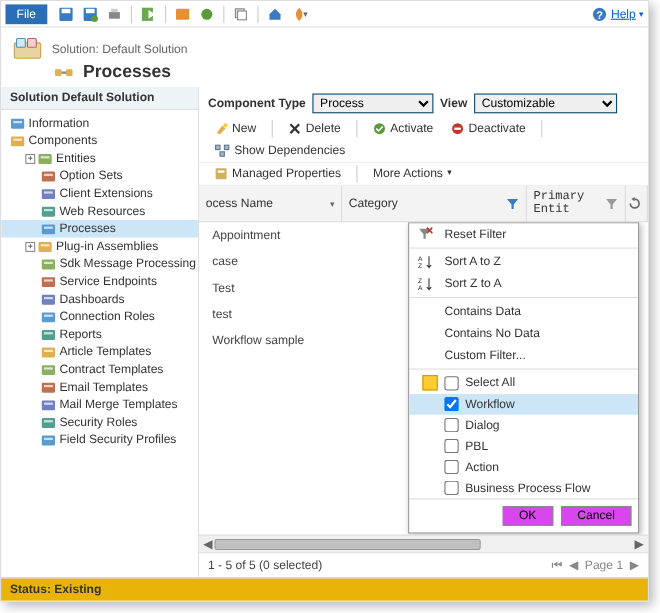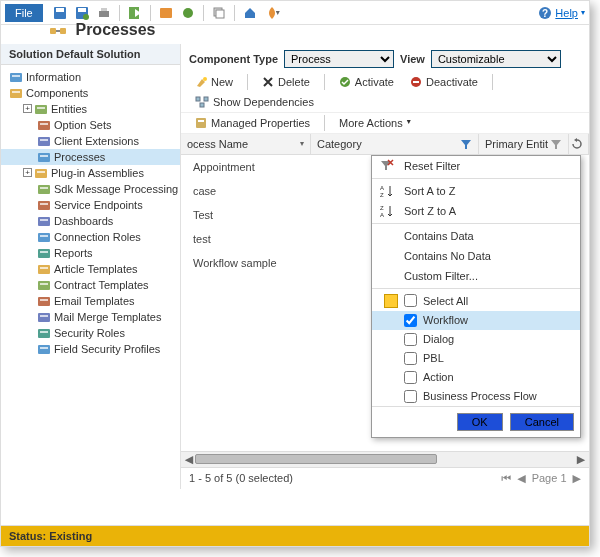--- a/index.html
+++ b/index.html
@@ -33,36 +33,36 @@
 .right-controls select { font-size: 11px; border: 1px solid #0c4a6e; padding: 1px 2px; }
 .ct-select { width: 110px; }
 .view-select { width: 130px; }
 .action-toolbar { padding: 2px 8px; display: flex; align-items: center; gap: 4px; flex-wrap: wrap; border-bottom: 1px solid #eee; }
 .action-btn { display: flex; align-items: flex-start; gap: 4px; padding: 2px 6px; cursor: pointer; font-size: 11px; }
 .second-toolbar { padding: 2px 8px; display: flex; align-items: center; gap: 4px; border-bottom: 1px solid #eee; font-size: 11px; }
 .grid-header { display: flex; background: #f3f3f3; border-bottom: 1px solid #ddd; font-size: 11px; }
 .grid-col { padding: 4px 6px; border-right: 1px solid #ddd; display: flex; align-items: center; justify-content: space-between; }
 .grid-col-name { width: 130px; }
 .grid-col-cat { flex: 1; }
-.grid-col-entity { width: 90px; }
+.grid-col-entity { width: 90px; font-family: Liberation Mono, monospace; }
 .filter-icon { width: 12px; height: 12px; }
 .grid-body { flex: 1; position: relative; overflow: hidden; }
 .grid-row { padding: 6px 12px; font-size: 11px; color: #444; }
 .filter-popup { position: absolute; top: 0; right: 8px; width: 210px; background: #fff; border: 1px solid #999; box-shadow: 2px 2px 6px rgba(0,0,0,0.3); z-index: 10; }
 .filter-menu-item { padding: 4px 8px 4px 32px; font-size: 11px; cursor: pointer; position: relative; }
 .filter-menu-icon { position: absolute; left: 8px; top: 3px; width: 14px; height: 14px; }
 .filter-sep { height: 1px; background: #ddd; margin: 2px 0; }
 .filter-checklist { max-height: 130px; overflow-y: auto; }
 .filter-check-item { padding: 3px 8px 3px 32px; font-size: 11px; display: flex; align-items: center; gap: 6px; }
 .filter-check-item.checked { background: #cde6f7; }
 .filter-check-item input { margin: 0; }
 .select-all-row { display: flex; align-items: center; gap: 6px; padding: 3px 8px 3px 12px; font-size: 11px; }
 .select-all-row .yellow-box { width: 14px; height: 14px; background: #ffcc33; border: 1px solid #cc9900; }
 .filter-buttons { padding: 6px; text-align: right; border-top: 1px solid #ddd; }
-.filter-buttons button { font-size: 11px; padding: 2px 14px; margin-left: 4px; background: #1d4ed8; border: 1px solid #888; cursor: pointer; }
+.filter-buttons button { font-size: 11px; padding: 2px 14px; margin-left: 4px; background: #d946ef; border: 1px solid #888; cursor: pointer; }
 .scrollbar-h { height: 16px; background: #f0f0f0; border-top: 1px solid #ddd; display: flex; align-items: center; padding: 0 2px; }
 .scroll-thumb { height: 10px; background: #c0c0c0; border: 1px solid #999; border-radius: 2px; width: 60%; }
 .scroll-arrow { width: 12px; text-align: center; color: #666; }
 .grid-footer { padding: 4px 8px; font-size: 11px; color: #444; display: flex; justify-content: space-between; align-items: center; border-top: 1px solid #ddd; }
 .pager { display: flex; align-items: center; gap: 6px; color: #888; }
 .status-bar { position: absolute; bottom: 0; left: 0; right: 0; padding: 4px 8px; font-size: 11px; font-weight: bold; border-top: 1px solid #ddd; background: #eab308; }
 svg { display: block; }
 </style>
 </head>
 <body>
@@ -131,20 +131,30 @@
   <span class="help-link">
     <svg width="14" height="14">
           <circle cx="7" cy="7" r="6" fill="#3a7ac0"></circle>
           <text x="7" y="11" text-anchor="middle" fill="#fff" font-size="10" font-weight="bold">?</text>
         </svg>
     <span style="text-decoration: underline;">Help</span> 
         <span style="font-size:8px;">▾</span>
   </span>
 </div>
 
+<div class="header-row">
+  <span class="header-icon">
+        <svg width="28" height="28">
+          <rect x="2" y="8" width="24" height="14" rx="2" fill="#e8d4a0" stroke="#c0a050"></rect>
+          <rect x="4" y="4" width="8" height="8" rx="1" fill="#d0e8f0" stroke="#5090b0"></rect>
+          <rect x="14" y="4" width="8" height="8" rx="1" fill="#f0d0d0" stroke="#c06060"></rect>
+        </svg>
+      </span>
+  <span class="header-text">Solution: Default Solution</span>
+</div>
 <div class="header-title">
   <span style="display:inline-block;vertical-align:middle;margin-right:4px;"><svg width="18" height="18">
           <rect x="1" y="6" width="6" height="6" fill="#e0b050" rx="1"></rect>
           <rect x="11" y="6" width="6" height="6" fill="#e0b050" rx="1"></rect>
           <path d="M7 9 L11 9" stroke="#888" stroke-width="2"></path>
         </svg></span>
   <span>Processes</span>
 </div>
 
 <div class="main-split">
@@ -190,20 +200,29 @@
             <span>Option Sets</span>
           </div>
           <div class="tree-item tree-indent-3">
             <span class="tree-icon">
               <svg width="14" height="14">
                 <rect x="1" y="3" width="12" height="9" rx="1" fill="#7080c0"></rect>
                 <rect x="3" y="5" width="8" height="2" fill="#fff" opacity="0.7"></rect>
               </svg>
             </span>
             <span>Client Extensions</span>
+          </div>
+          <div class="tree-item tree-indent-3">
+            <span class="tree-icon">
+              <svg width="14" height="14">
+                <rect x="1" y="3" width="12" height="9" rx="1" fill="#50a090"></rect>
+                <rect x="3" y="5" width="8" height="2" fill="#fff" opacity="0.7"></rect>
+              </svg>
+            </span>
+            <span>Web Resources</span>
           </div>
           <div class="tree-item tree-indent-3 selected">
             <span class="tree-icon">
               <svg width="14" height="14">
                 <rect x="1" y="3" width="12" height="9" rx="1" fill="#5a9ad0"></rect>
                 <rect x="3" y="5" width="8" height="2" fill="#fff" opacity="0.7"></rect>
               </svg>
             </span>
             <span>Processes</span>
           </div>

